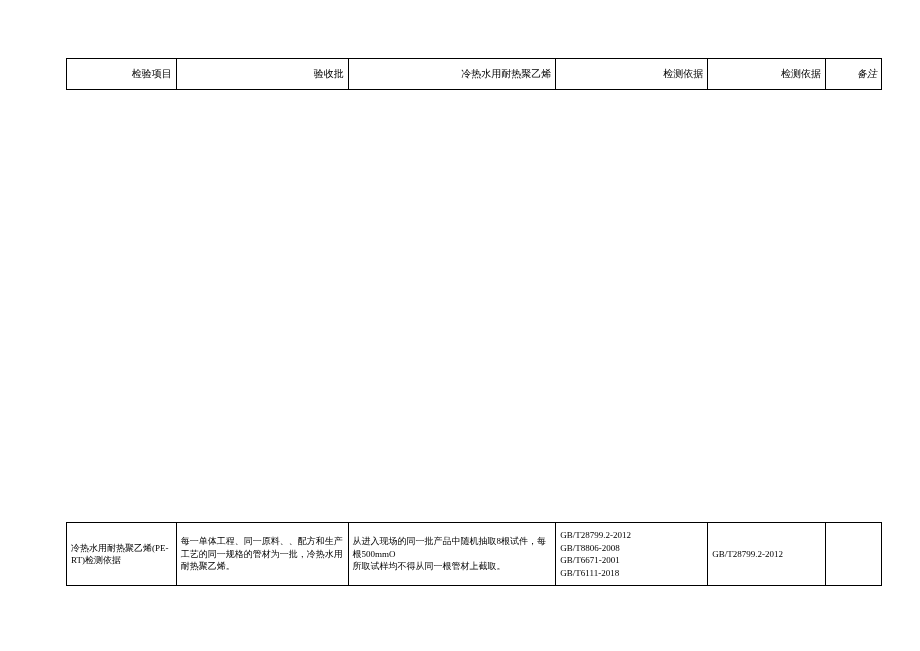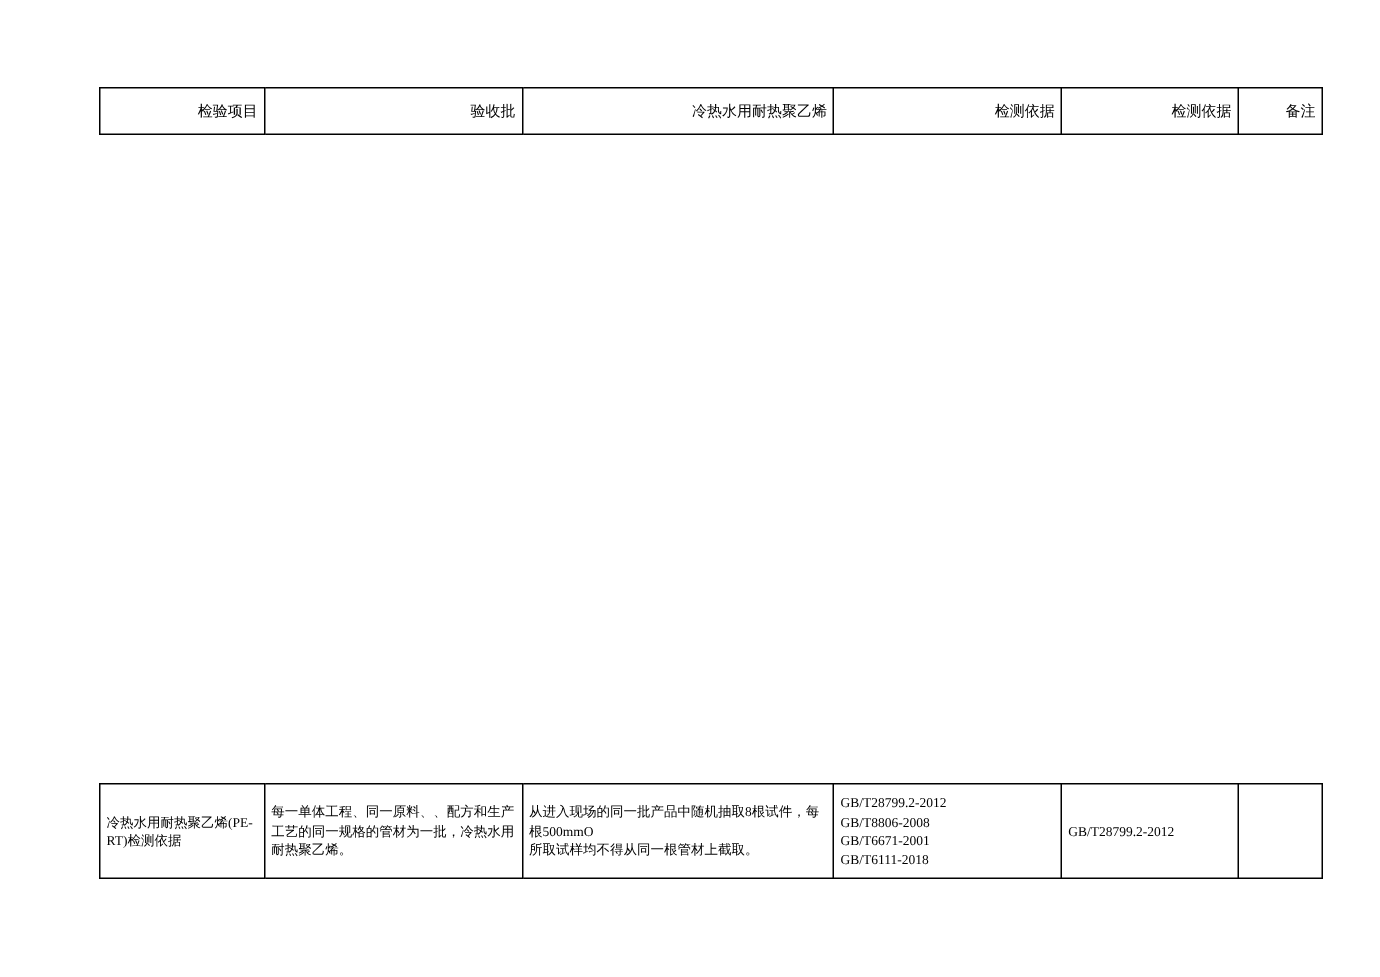--- a/index.html
+++ b/index.html
@@ -34,21 +34,21 @@
       font-weight: normal;
       text-align: right;
       height: 28px;
       margin-left: 39px;
     }
     .col1 { width: 110px; }
     .col2 { width: 172px; }
     .col3 { width: 208px; }
     .col4 { width: 152px; }
     .col5 { width: 118px; }
-    .col6 { width: 56px; }
+    .col6 { width: 56px; font-style: italic; }
 
     .data-table {
       top: 522px;
       left: 66px;
       width: 816px;
     }
     .data-table td {
       text-align: left;
       font-size: 9px;
       line-height: 1.4;

